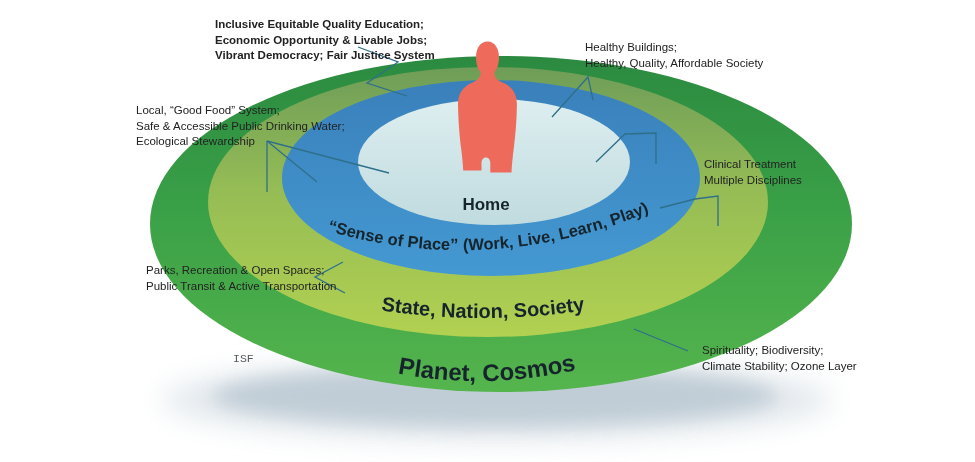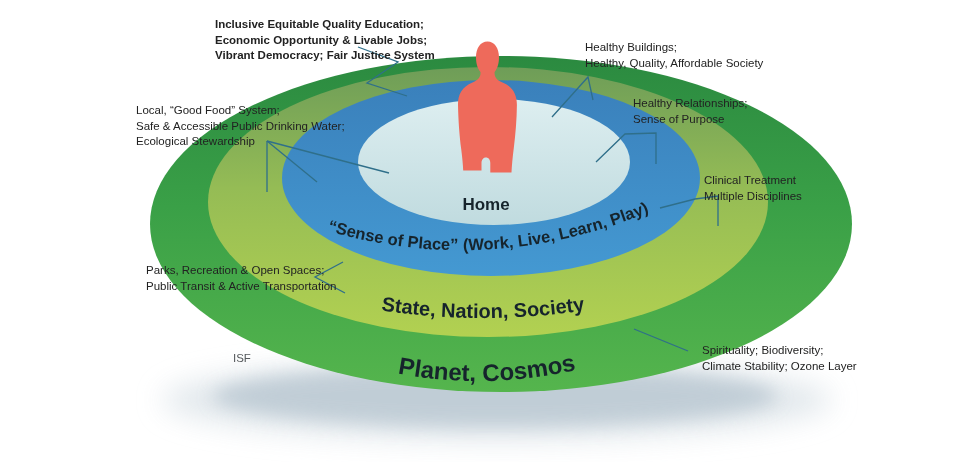--- a/index.html
+++ b/index.html
@@ -10,25 +10,25 @@
   .stage svg{position:absolute;left:0;top:0;}
   .ann{
     position:absolute;
     font:11.5px/15.5px "Liberation Sans",sans-serif;
     color:#222;
     white-space:pre-line;
   }
   .ann-education{left:215px;top:17px;font-weight:bold;}
   .ann-housing{left:585px;top:40px;}
   .ann-relationships{left:633px;top:96px;}
-  .ann-clinical{left:704px;top:157px;margin-top:16px;}
+  .ann-clinical{left:704px;top:157px;}
   .ann-food{left:136px;top:103px;}
   .ann-parks{left:146px;top:263px;}
   .ann-env{left:702px;top:343px;}
-  .watermark{left:233px;top:351px;color:#55595c;}
+  .watermark{left:233px;top:351px;color:#55595c;font-family:Liberation Mono, monospace;}
   .ring-label{font-family:"Liberation Sans",sans-serif;font-weight:bold;fill:#16242c;}
   .leader{fill:none;stroke:#2f6f8a;stroke-width:1.3px;}
 </style>
 </head>
 <body>
 
 <div class="stage">
 
   <svg width="975" height="462" viewBox="0 0 975 462">
     <defs>
@@ -116,22 +116,20 @@
     </text>
   </svg>
 
   <div class="ann ann-education">Inclusive Equitable Quality Education;
 Economic Opportunity &amp; Livable Jobs;
 Vibrant Democracy; Fair Justice System</div>
 
   <div class="ann ann-housing">Healthy Buildings;
 Healthy, Quality, Affordable Society</div>
 
-  <div class="ann ann-relationships">Healthy Relationships;
-Sense of Purpose</div>
 
   <div class="ann ann-clinical">Clinical Treatment
 Multiple Disciplines</div>
 
   <div class="ann ann-food">Local, “Good Food” System;
 Safe &amp; Accessible Public Drinking Water;
 Ecological Stewardship</div>
 
   <div class="ann ann-parks">Parks, Recreation &amp; Open Spaces;
 Public Transit &amp; Active Transportation</div>

